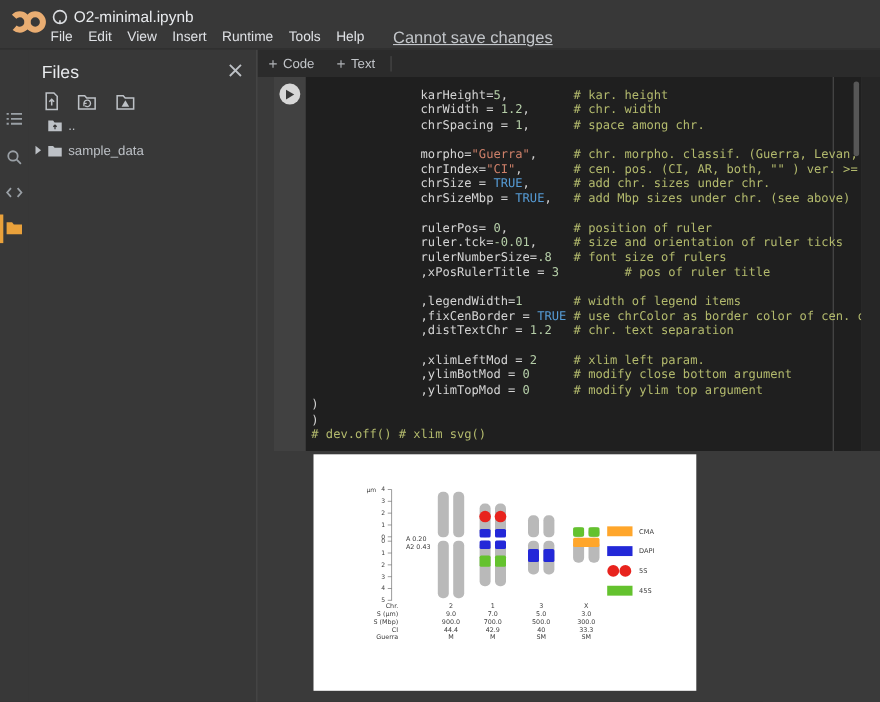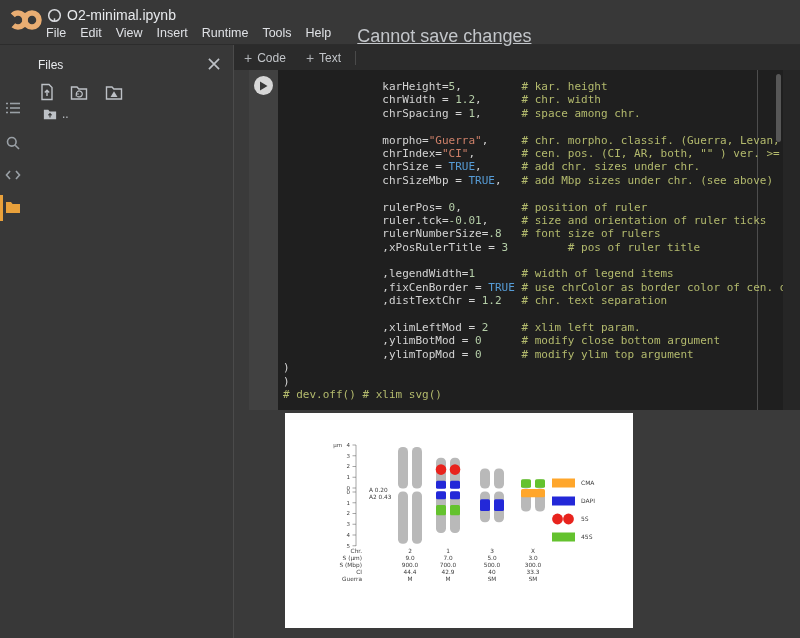--- a/index.html
+++ b/index.html
@@ -6,30 +6,30 @@
   body { background:#202020; font-family:"Liberation Sans", sans-serif; }
   #app { position:relative; width:800px; height:638px; overflow:hidden; background:#3a3a3a; }
 
   
   #header { position:absolute; left:0; top:0; width:800px; height:45px; background:#383838; border-bottom:1px solid #2c2c2c; z-index:5;}
   #logo { position:absolute; left:8px; top:7px; }
   #gh-icon { position:absolute; left:47px; top:8px; }
   #nb-title { position:absolute; left:67px; top:7px; font-size:14px; color:#e8eaed; }
   #menubar { position:absolute; left:46px; top:26px; display:flex; gap:14px; align-items:flex-start; }
   .menu-item { font-size:12.5px; color:#dfe1e5; cursor:pointer; }
-  #save-status { font-size:18px; color:#c3c6ca; text-decoration:underline; margin-left:12px; cursor:pointer; }
+  #save-status { font-size:15px; color:#c3c6ca; text-decoration:underline; margin-left:12px; cursor:pointer; }
 
   
   #rail { position:absolute; left:0; top:45px; width:26px; height:593px; background:#383838; z-index:4; }
   .rail-icon { position:absolute; left:5px; width:16px; height:16px; cursor:pointer; }
   #rail-active-bar { position:absolute; left:0; top:150px; width:3px; height:26px; background:#e9a13b; }
 
   
   #files-panel { position:absolute; left:26px; top:45px; width:208px; height:593px; background:#383838; border-right:1px solid #4b4b4b; z-index:4; }
-  #files-title { position:absolute; left:12px; top:13px; font-size:12px; color:#e8eaed; }
+  #files-title { position:absolute; left:12px; top:13px; font-size:16px; color:#e8eaed; }
   #files-close { position:absolute; right:10px; top:10px; width:18px; height:18px; cursor:pointer; }
   .panel-action { position:absolute; top:38px; width:18px; height:18px; cursor:pointer; }
   .tree-row { position:absolute; left:0; width:100%; height:16px; cursor:pointer; }
   .tree-label { font-size:12px; color:#bdc1c6; }
 
   
   #nb-toolbar { position:absolute; left:234px; top:45px; width:566px; height:25px; background:#2b2b2b; display:flex; align-items:center; z-index:3; }
   .tb-btn { display:flex; align-items:center; gap:5px; color:#c2c5c9; font-size:12px; cursor:pointer; padding:0 10px; height:100%; }
   .plus-glyph { font-size:14px; color:#aeb1b5; line-height:1; }
   .tb-divider { width:1px; height:14px; background:#4a4a4a; margin:0 4px; }
@@ -116,20 +116,29 @@
     <svg class="panel-action" style="left:79px" viewBox="0 0 18 18">
       <path d="M1.5 4 h5.5 l1.8 2 H16.5 v10 H1.5 z" fill="none" stroke="#bdc1c6" stroke-width="1.4"></path>
       <path d="M9 8.2 L12.5 14 H5.5 z" fill="#bdc1c6"></path>
     </svg>
     <div class="tree-row" style="top:61px">
       <svg style="position:absolute;left:17px;top:1px" width="14" height="14" viewBox="0 0 16 16">
         <path d="M1 3 h5 l1.6 2 H15 v9 H1 z" fill="#bdc1c6"></path>
         <path d="M8 12 V7.8 M6.2 9.4 L8 7.6 L9.8 9.4" fill="none" stroke="#383838" stroke-width="1.3"></path>
       </svg>
       <span class="tree-label" style="position:absolute;left:36px;top:1px">..</span>
+    </div>
+    <div class="tree-row" style="top:84px">
+      <svg style="position:absolute;left:4px;top:3px" width="9" height="9" viewBox="0 0 8 8">
+        <path d="M2 0.5 L6.5 4 L2 7.5 z" fill="#bdc1c6"></path>
+      </svg>
+      <svg style="position:absolute;left:17px;top:1px" width="14" height="14" viewBox="0 0 16 16">
+        <path d="M1 3 h5 l1.6 2 H15 v9 H1 z" fill="#bdc1c6"></path>
+      </svg>
+      <span class="tree-label" style="position:absolute;left:36px;top:1px">sample_data</span>
     </div>
   </div>
 
   <div id="nb-toolbar">
     <div class="tb-btn">
       <span class="plus-glyph">+</span>
       <span>Code</span>
     </div>
     <div class="tb-btn">
       <span class="plus-glyph">+</span>

